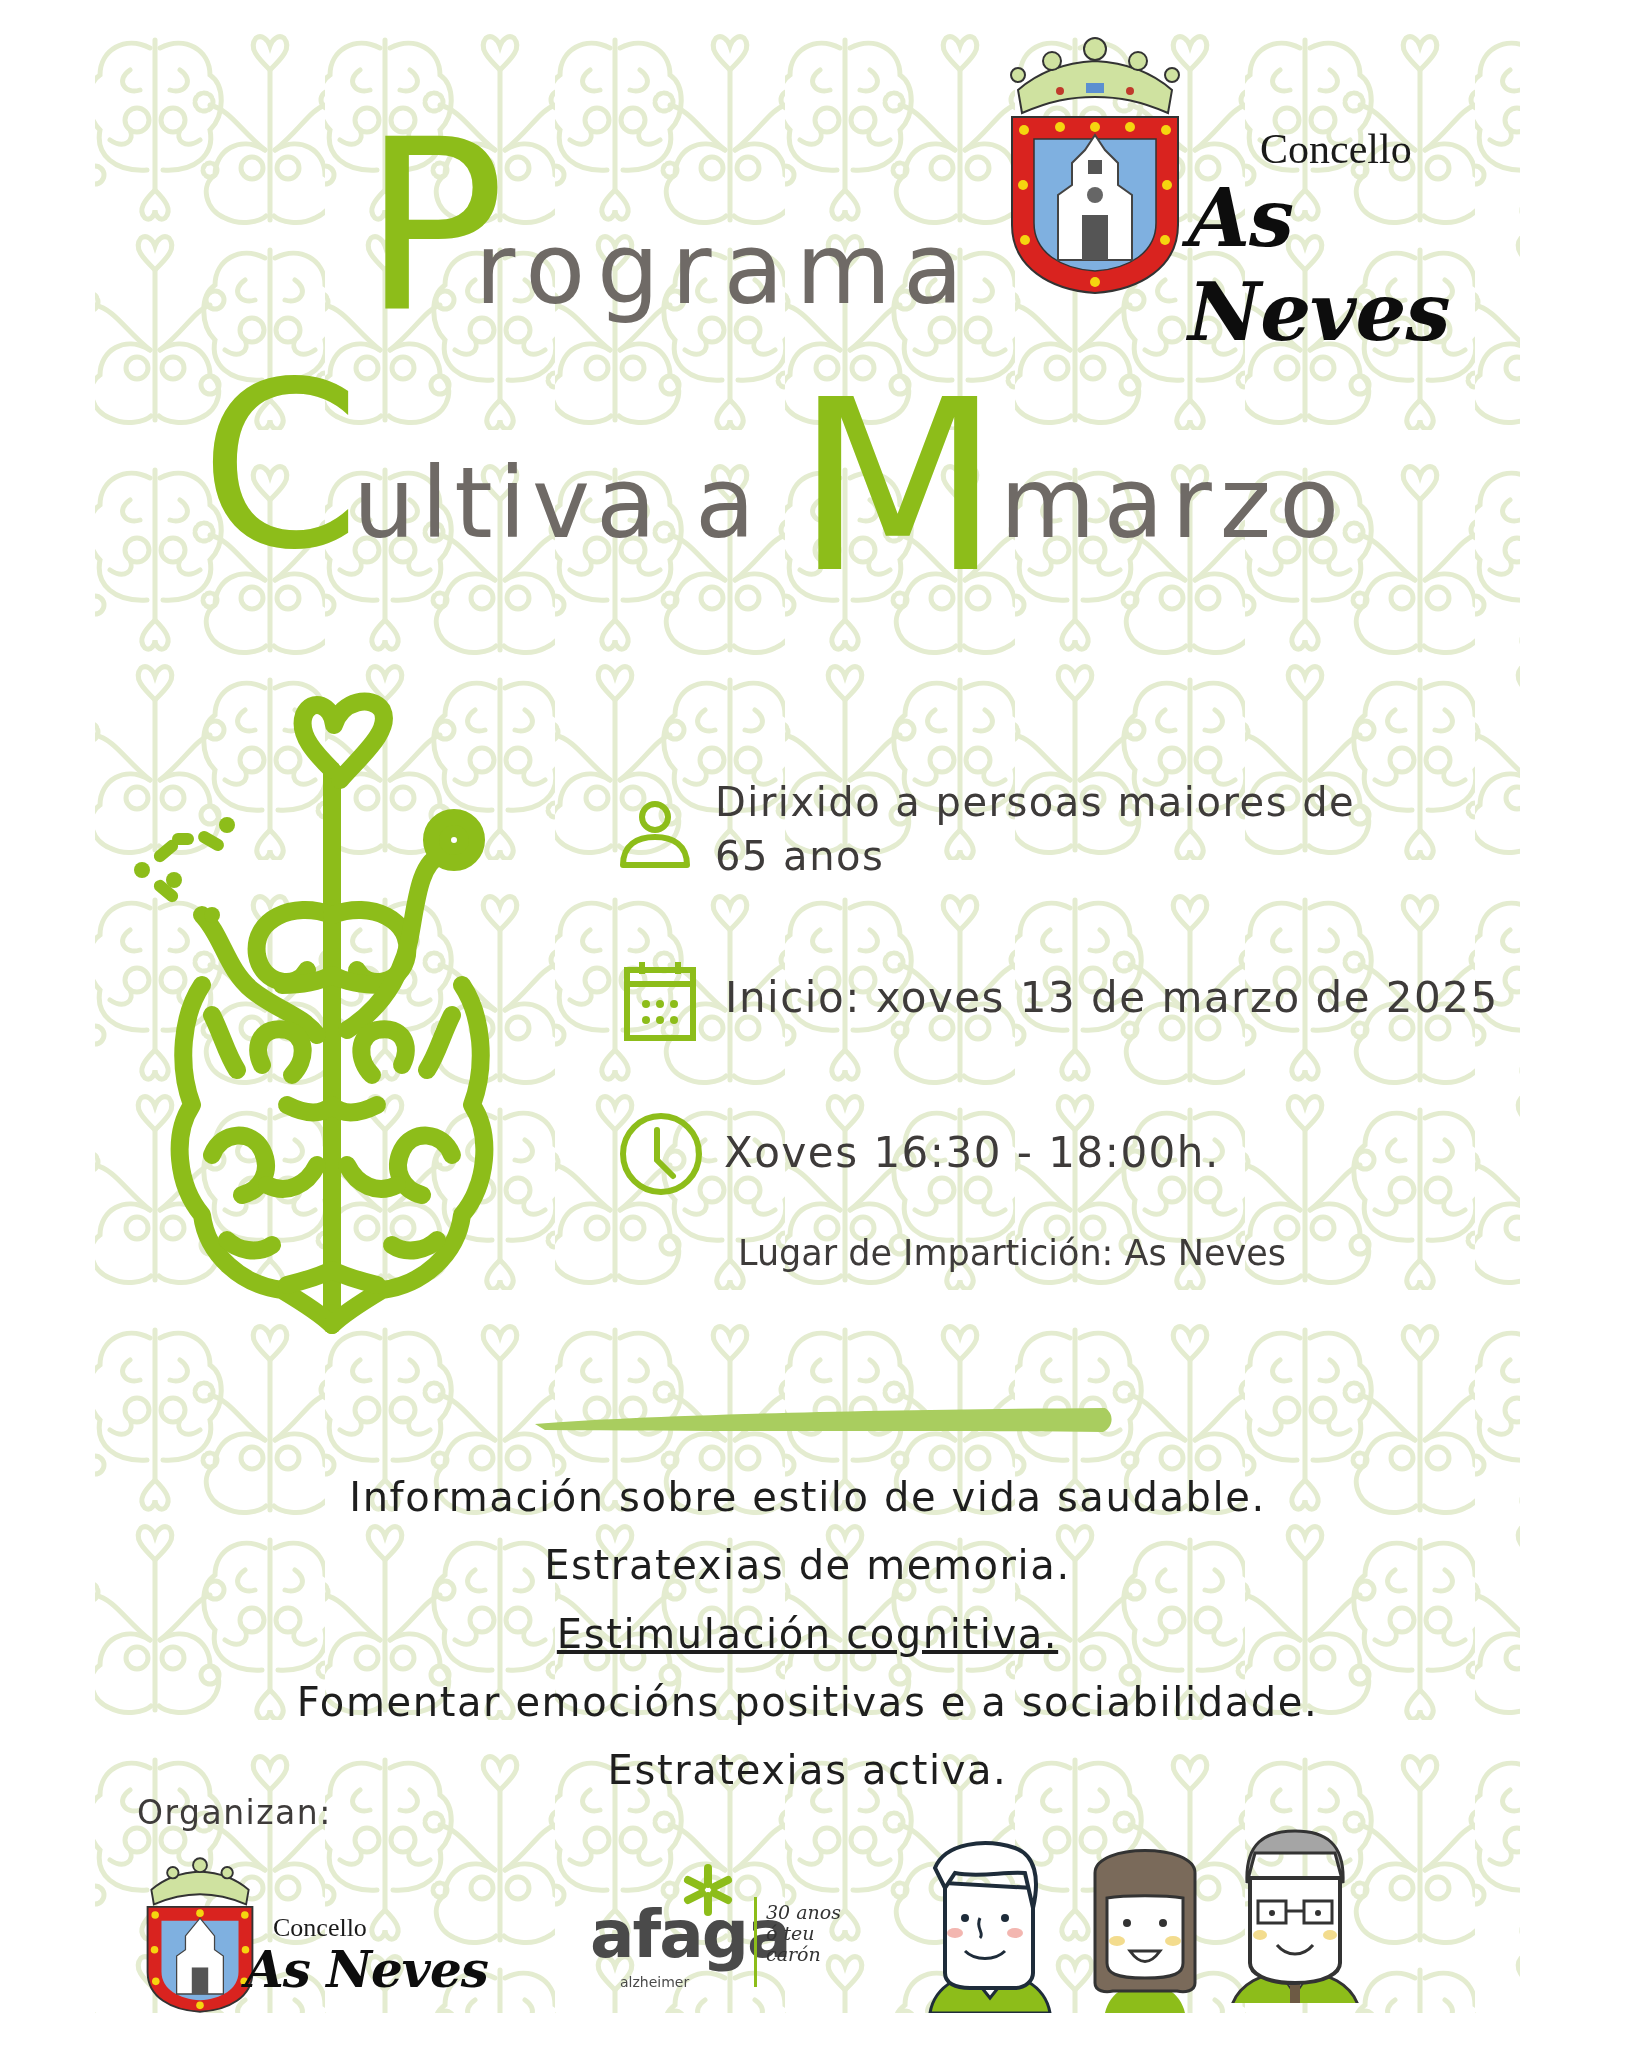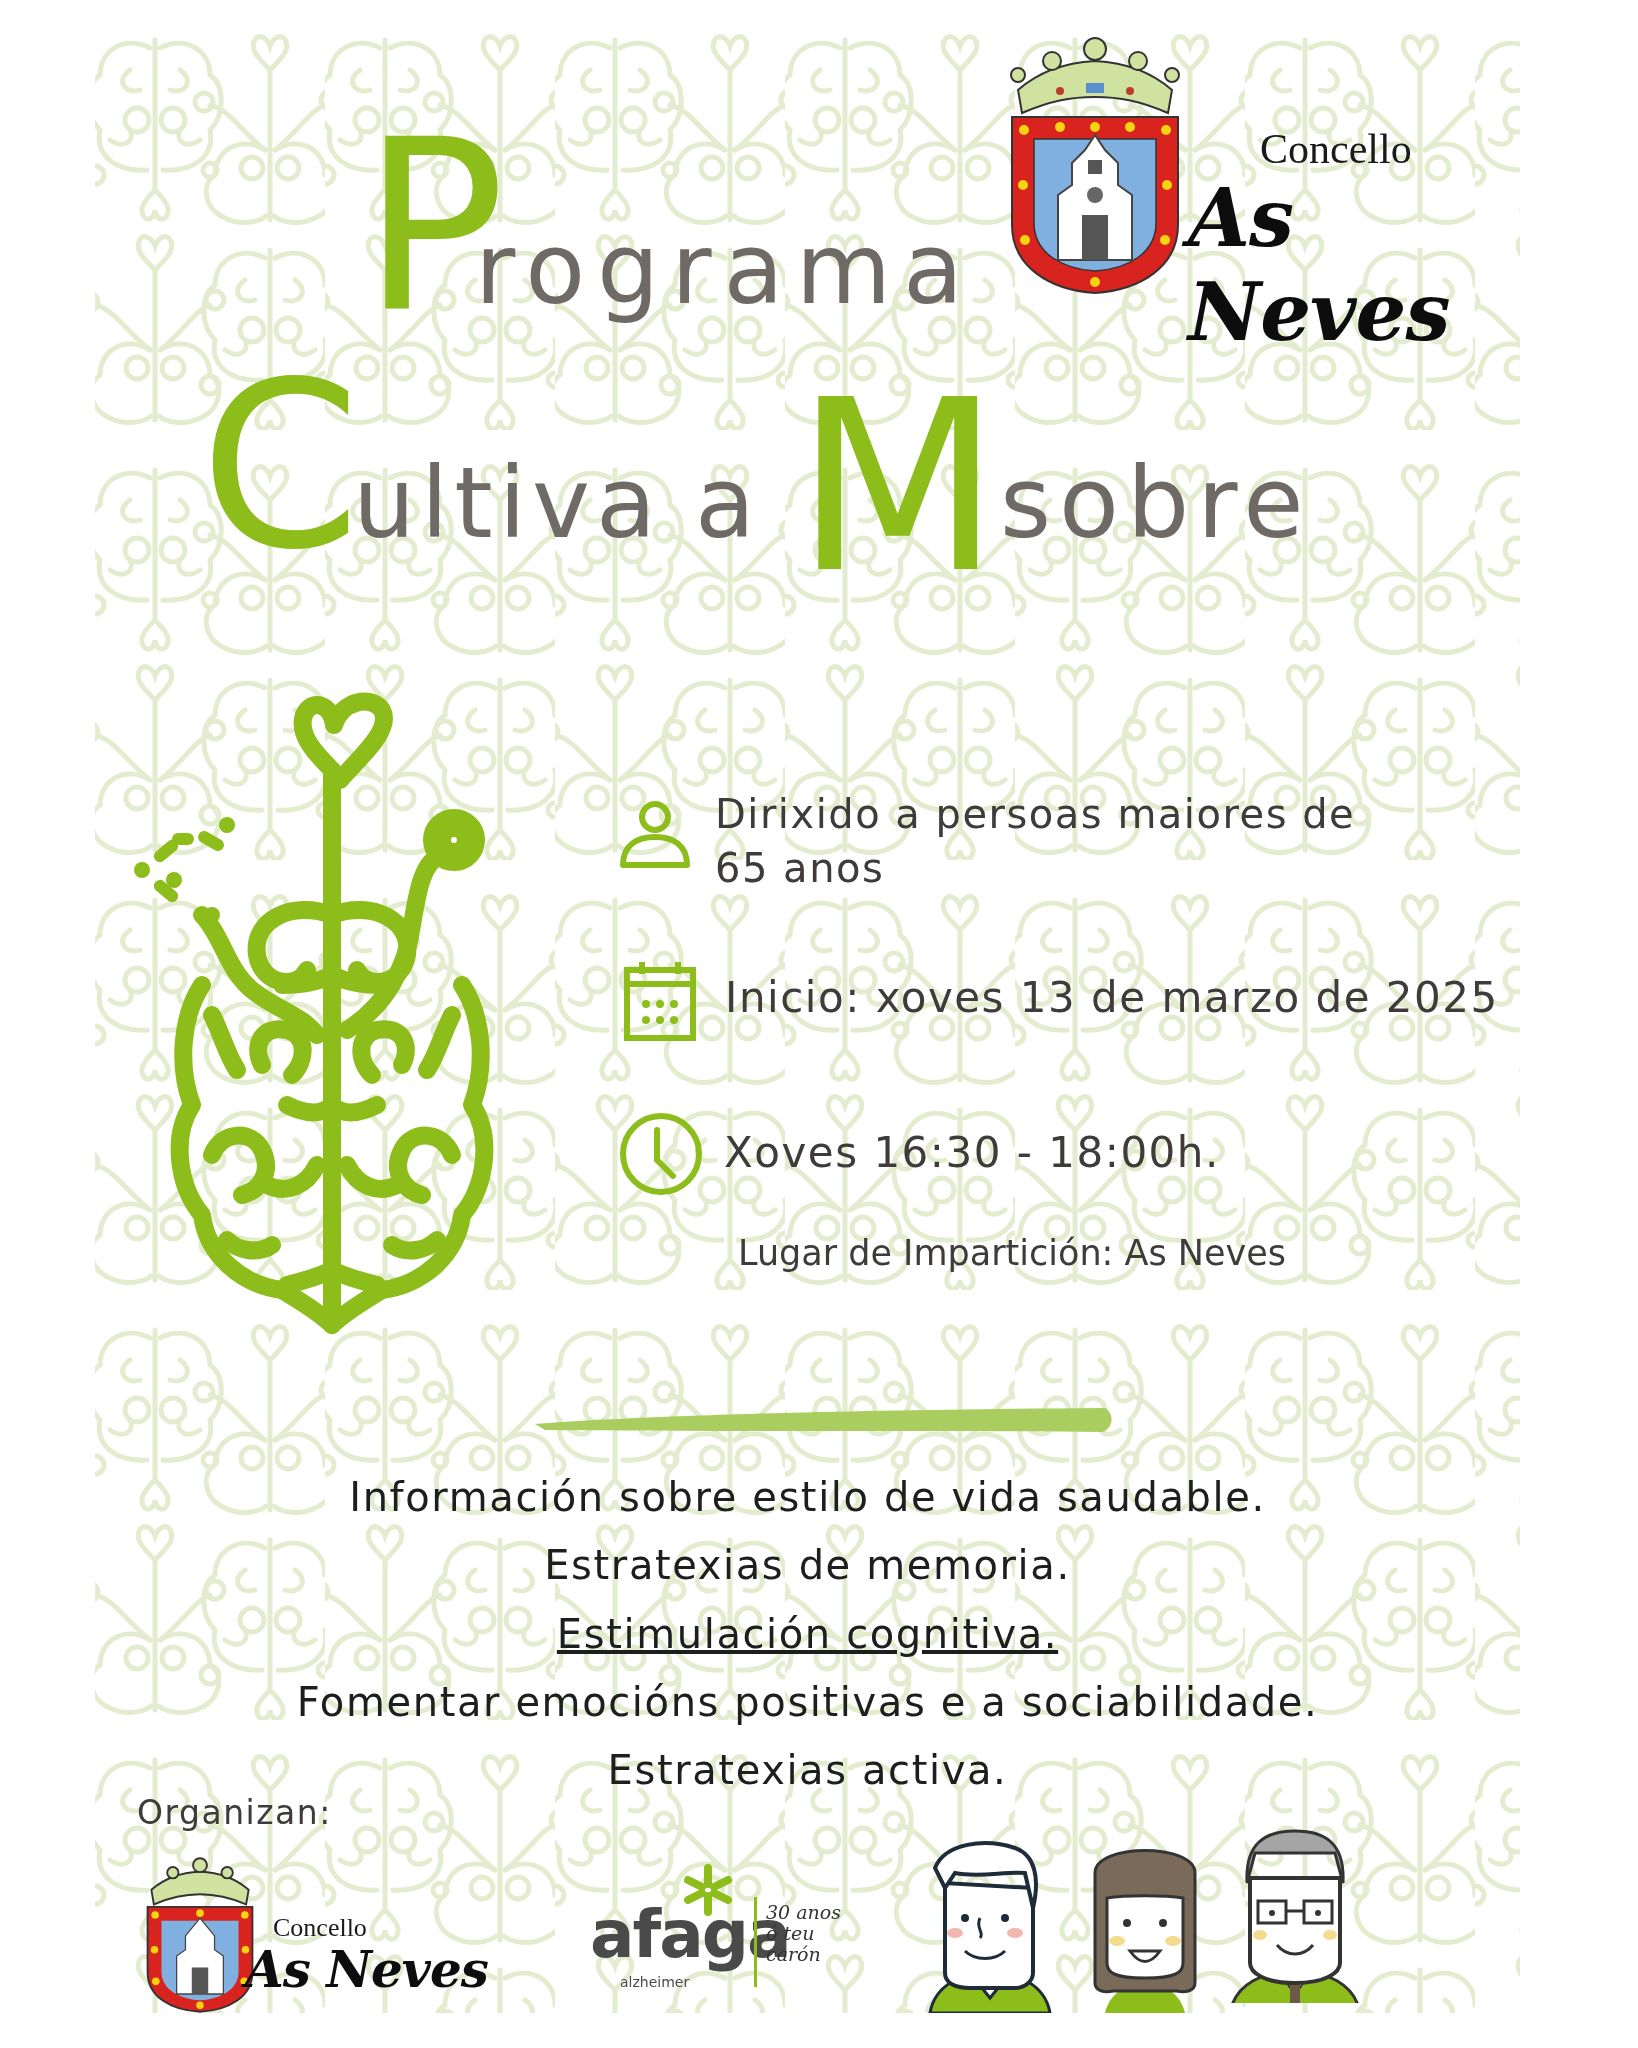--- a/index.html
+++ b/index.html
@@ -59,21 +59,21 @@
     <rect width="1425" height="2013" fill="url(#bp)"></rect>
   </svg>
 
   <div class="abs title-big green" style="left:267px;top:108px;font-size:238px;">P</div>
   <div class="abs title-big gray" style="left:380px;top:220px;font-size:98px;letter-spacing:12px;">rograma</div>
 
   <div class="abs title-big green" style="left:105px;top:352px;font-size:230px;">C</div>
   <div class="abs title-big gray" style="left:258px;top:454px;font-size:98px;letter-spacing:6px;">ultiva</div>
   <div class="abs title-big gray" style="left:600px;top:454px;font-size:98px;">a</div>
   <div class="abs title-big green" style="left:700px;top:368px;font-size:238px;">M</div>
-  <div class="abs title-big gray" style="left:905px;top:454px;font-size:98px;letter-spacing:8px;">sobre</div>
+  <div class="abs title-big gray" style="left:905px;top:454px;font-size:98px;letter-spacing:8px;">marzo</div>
 
   <div class="abs" style="left:905px;top:35px;width:520px;height:270px;">
     <svg width="190" height="265" viewBox="0 0 190 265" style="position:absolute;left:0;top:0;">
 
       <path d="M18,55 C35,40 60,28 95,26 C130,28 155,40 172,55 L168,78 C140,66 120,62 95,62 C70,62 50,66 22,78 Z" fill="#cfe2a0" stroke="#333" stroke-width="2"></path>
       <circle cx="95" cy="14" r="11" fill="#cfe2a0" stroke="#333" stroke-width="2"></circle>
       <circle cx="52" cy="26" r="9" fill="#cfe2a0" stroke="#333" stroke-width="2"></circle>
       <circle cx="138" cy="26" r="9" fill="#cfe2a0" stroke="#333" stroke-width="2"></circle>
       <circle cx="18" cy="40" r="7" fill="#cfe2a0" stroke="#333" stroke-width="2"></circle>
       <circle cx="172" cy="40" r="7" fill="#cfe2a0" stroke="#333" stroke-width="2"></circle>
@@ -142,21 +142,21 @@
       <rect x="40" y="200" width="28" height="12" rx="6" transform="rotate(40 54 206)"></rect>
       <rect x="60" y="148" width="22" height="12" rx="6"></rect>
     </g>
   </svg>
 
   <div class="abs" style="left:520px;top:775px;">
     <svg width="80" height="80" viewBox="0 0 80 80" style="position:absolute;left:0;top:20px;">
       <circle cx="40" cy="22" r="13" fill="none" stroke="#8dbd1a" stroke-width="6"></circle>
       <path d="M8,70 C8,50 22,42 40,42 C58,42 72,50 72,70 Z" fill="none" stroke="#8dbd1a" stroke-width="6" stroke-linejoin="round"></path>
     </svg>
-    <div class="abs info-text" style="left:100px;top:12px;">
+    <div class="abs info-text" style="left:100px;top:0;">
       <div>Dirixido a persoas maiores de</div>
       <div>65 anos</div>
     </div>
   </div>
 
   <div class="abs" style="left:527px;top:960px;">
     <svg width="76" height="82" viewBox="0 0 76 82">
       <rect x="5" y="10" width="66" height="68" fill="none" stroke="#8dbd1a" stroke-width="6"></rect>
       <line x1="5" y1="24" x2="71" y2="24" stroke="#8dbd1a" stroke-width="6"></line>
       <line x1="20" y1="2" x2="20" y2="14" stroke="#8dbd1a" stroke-width="6"></line>

